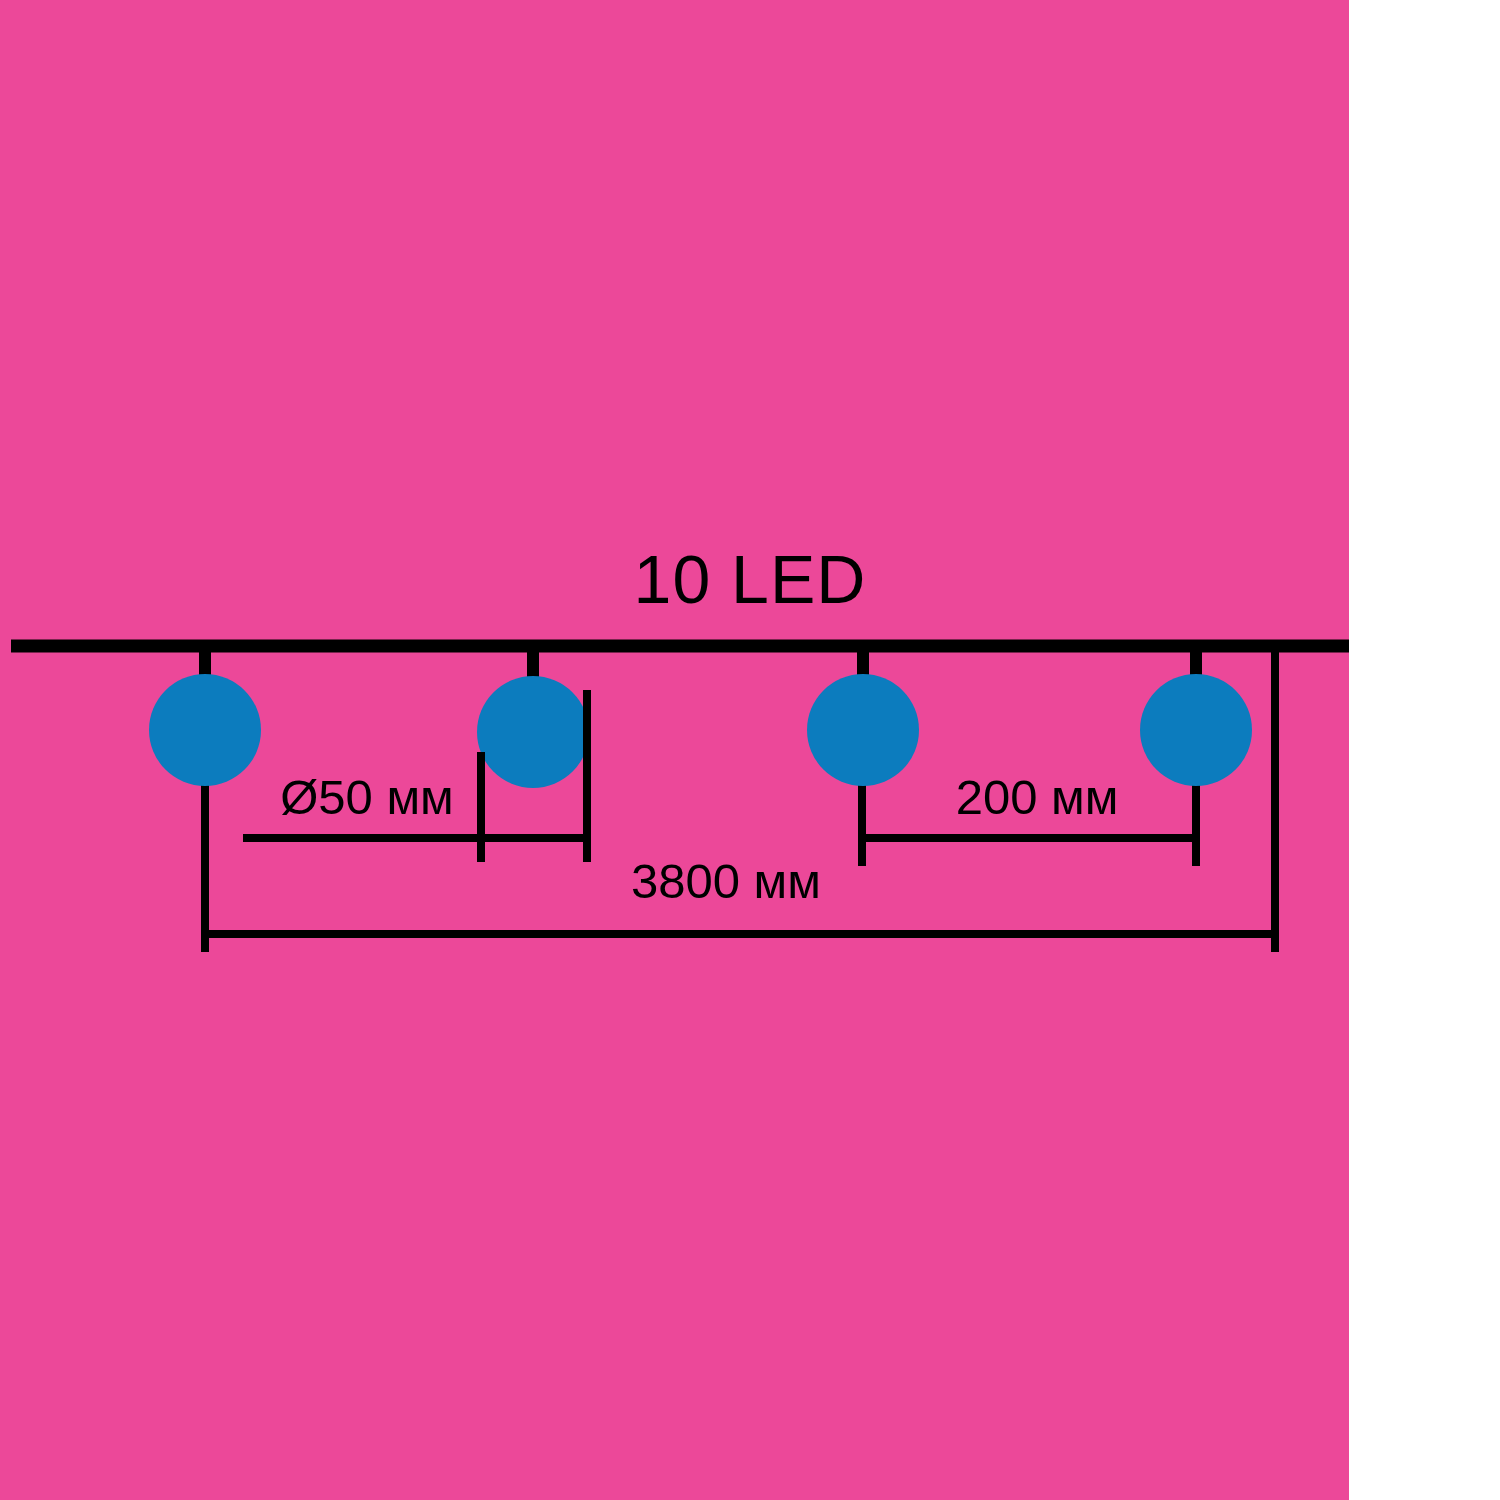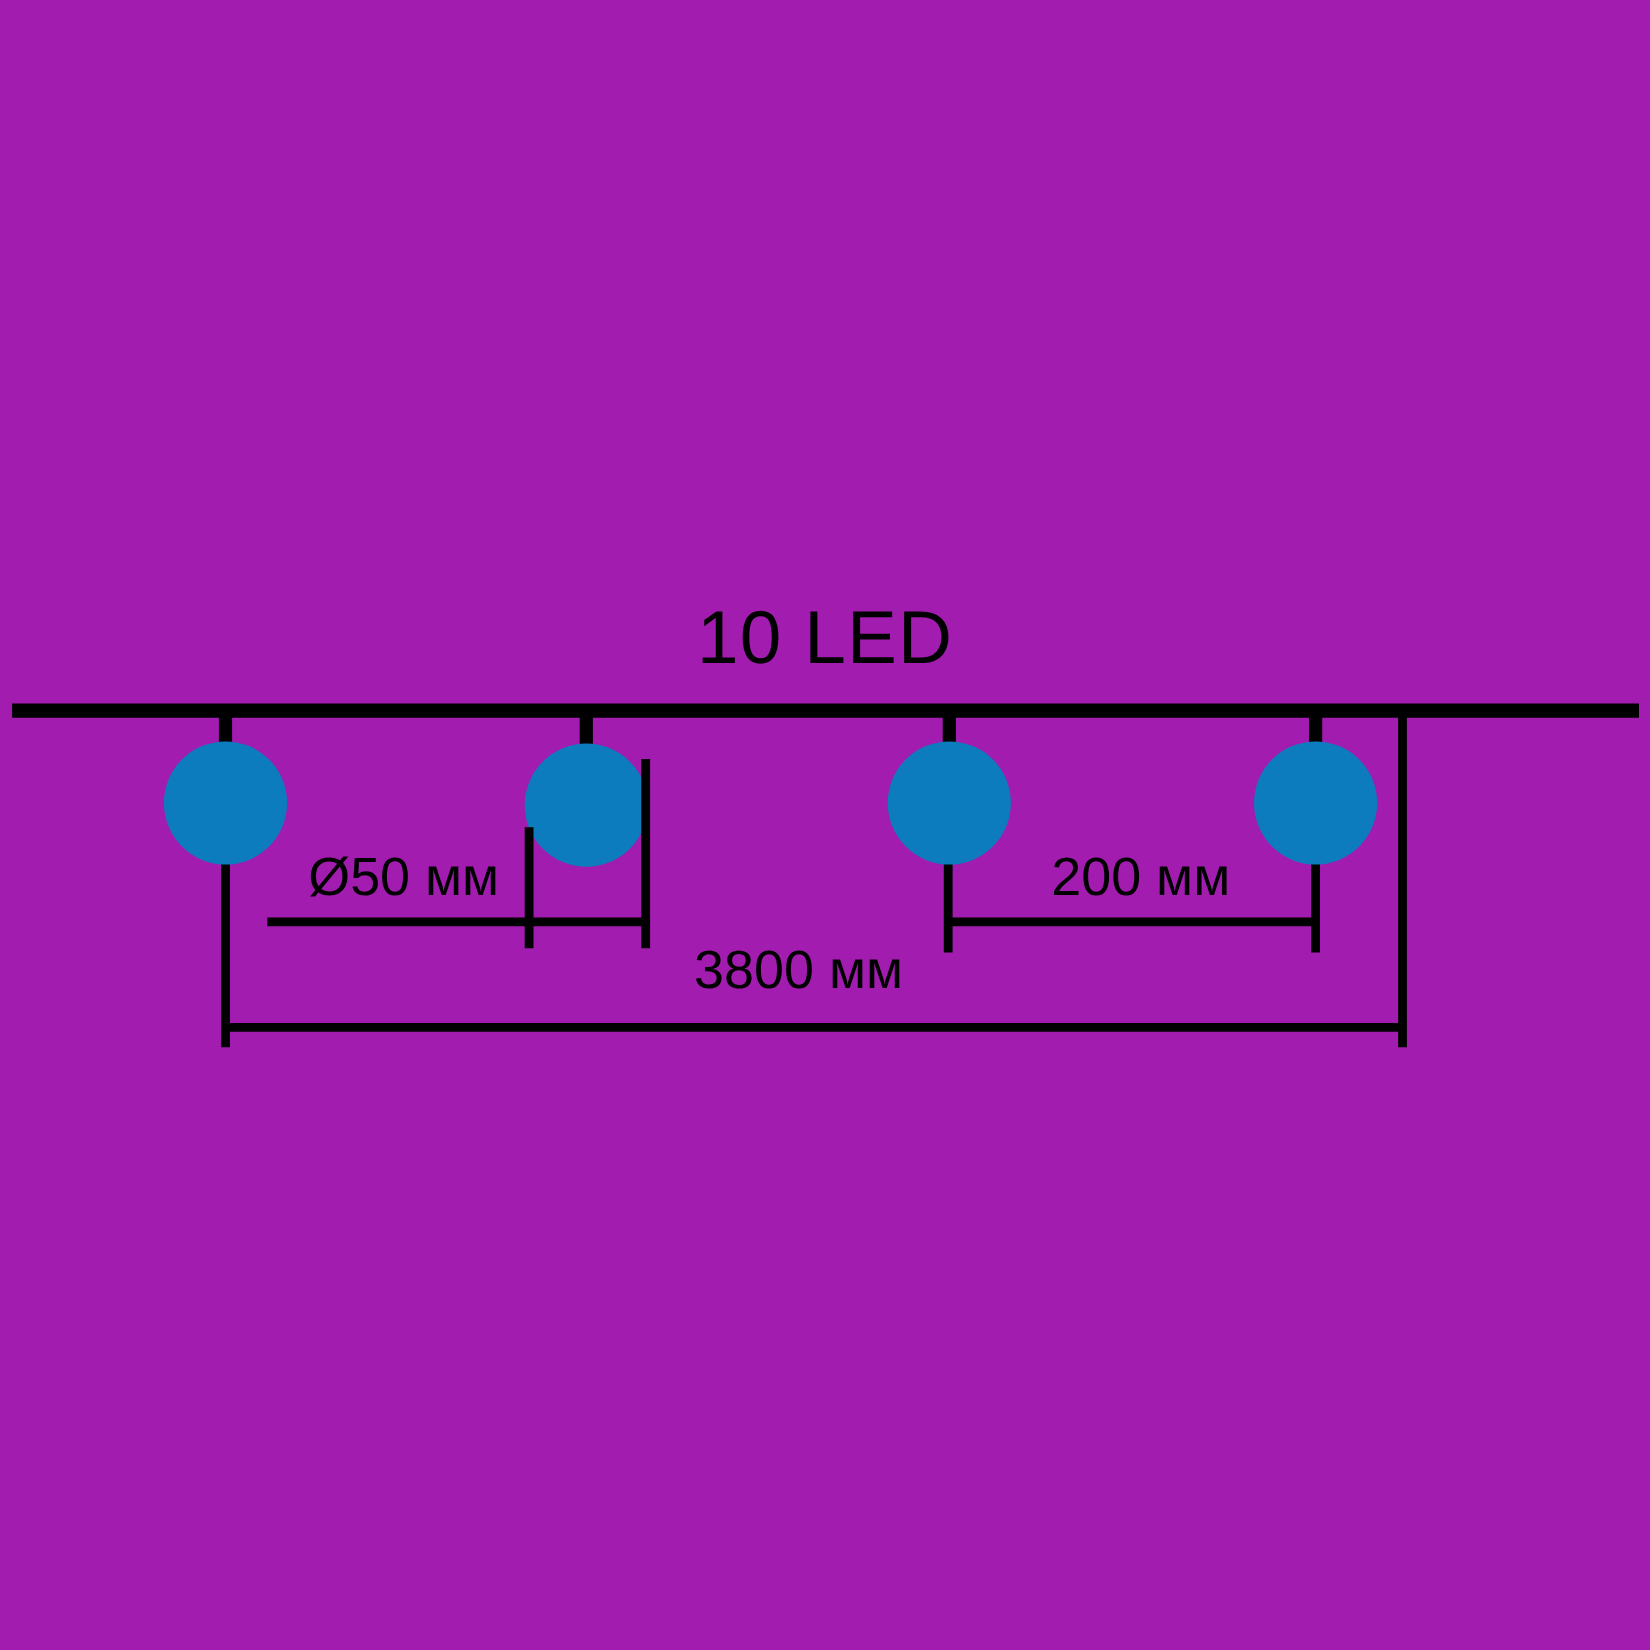--- a/index.html
+++ b/index.html
@@ -2,23 +2,23 @@
 <html><head>
 <meta charset="utf-8">
 <style>
   html, body {
     margin: 0;
     padding: 0;
     background: #ffffff;
   }
   #canvas {
     position: relative;
-    width: 1500px;
+    width: 1349px;
     height: 1500px;
-    background: #a21caf;
+    background: #ec4899;
     font-family: "Liberation Sans", "DejaVu Sans", sans-serif;
     overflow: hidden;
   }
   svg.diagram {
     position: absolute;
     left: 0;
     top: 0;
     width: 1500px;
     height: 1500px;
   }

